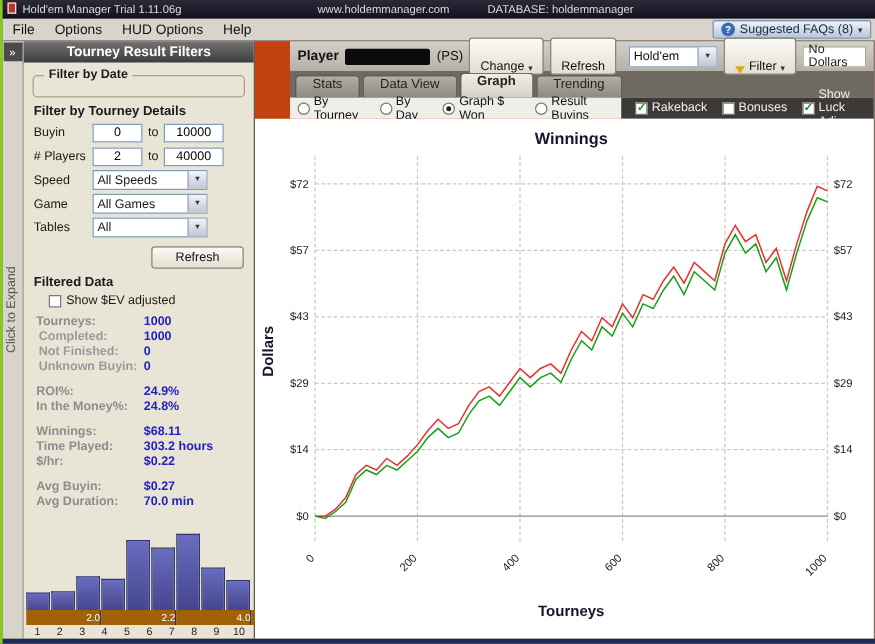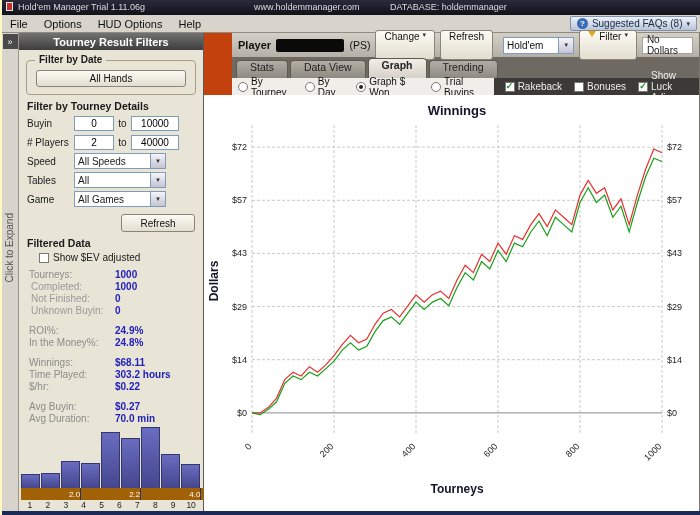--- a/index.html
+++ b/index.html
@@ -1,18 +1,18 @@
 <!DOCTYPE html>
 <html><head>
 <meta charset="utf-8">
 <style>
   * { margin:0; padding:0; box-sizing:border-box; }
   html,body { background:#3a3a3a; }
   body { font-family:"Liberation Sans", sans-serif; }
-  .app { position:relative; width:700px; height:515px; background:#7a766e; overflow:hidden; border-left:2px solid #fef9c3; }
+  .app { position:relative; width:700px; height:515px; background:#7a766e; overflow:hidden; border-left:2px solid #84cc16; }
 
   
   .titlebar { position:absolute; top:0; left:0; right:0; height:15px; background:linear-gradient(#2a2a3a,#12121c); color:#dcdce4; font-size:9px; }
   .titlebar span { position:absolute; top:2px; white-space:nowrap; }
   .app-icon { position:absolute; top:3px; left:4px; width:7px; height:9px; background:#c03030; border:1px solid #e8e8e8; }
   .tb-title { left:16px; }
   .tb-url { left:252px; }
   .tb-db { left:388px; }
 
   
@@ -39,21 +39,21 @@
   .filter-row .lbl { width:47px; }
   .num-input { width:40px; height:15px; border:1px solid #7f9db9; font-size:10px; text-align:center; font-family:inherit; padding:0; background:#fff; }
   .num-input.wide { width:48px; }
   .to-lbl { width:17px; text-align:center; }
   .fake-select { width:92px; height:16px; background:#fff; border:1px solid #7f9db9; display:flex; align-items:center; position:relative; padding-left:3px; cursor:default; }
   .arrow-box { position:absolute; right:0; top:0; bottom:0; width:15px; background:linear-gradient(#f4f4fa,#c4c4d4); border-left:1px solid #7f9db9; display:flex; align-items:center; justify-content:center; font-size:6px; color:#333; }
   .refresh-row { display:flex; justify-content:flex-end; margin:7px 8px 0; }
   .sb-refresh { width:74px; height:18px; }
   .ev-row { display:flex; align-items:center; gap:4px; margin:3px 20px 6px; cursor:pointer; }
   .stat-row { display:flex; margin:0 0 0 10px; line-height:12px; }
-  .stat-row .s-lbl { width:86px; font-weight:normal; color:#8c8c8c; }
+  .stat-row .s-lbl { width:86px; font-weight:bold; color:#8c8c8c; }
   .stat-row.sub .s-lbl { padding-left:2px; color:#9a9a9a; }
   .stat-row .s-val { font-weight:bold; color:#2222bb; }
   .stat-gap { height:8px; }
 
   .cb { width:10px; height:10px; background:#fff; border:1px solid #787878; display:inline-flex; align-items:center; justify-content:center; font-size:9px; color:#1a8a1a; flex:none; }
   .cb.on::after { content:"\2713"; font-weight:bold; margin-top:-1px; }
   .rb { width:10px; height:10px; border-radius:50%; background:#fff; border:1px solid #787878; display:inline-flex; align-items:center; justify-content:center; flex:none; }
   .rb.on::after { content:""; width:4px; height:4px; border-radius:50%; background:#222; }
 
   .histogram { position:absolute; bottom:0; left:0; right:1px; }
@@ -62,21 +62,21 @@
   .hist-values { display:flex; padding:0 2px; height:12px; }
   .hist-values span { flex:1; background:#a16207; color:#fff; font-size:8px; display:flex; align-items:center; justify-content:center; border-right:1px solid #2e3066;padding-left:48px; }
   .hist-xlabels { display:flex; padding:0 2px; height:11px; }
   .hist-xlabels span { flex:1; text-align:center; font-size:8.5px; color:#222; }
 
   
   .main { position:absolute; top:33px; left:202px; right:1px; bottom:4px; background:#c2410c;padding-left:28px; }
   .player-bar { height:24px; background:linear-gradient(#d4d0c8,#b4b0a8); display:flex; align-items:center; gap:5px; padding:0 6px; font-size:10.5px; color:#111; }
   .player-lbl { font-weight:bold; font-size:11px; }
   .redacted { width:88px; height:13px; background:#0a0a0a; border-radius:2px; }
-  .pb-btn { height:30px; padding:0 8px; display:inline-flex; align-items:flex-start; gap:3px; }
+  .pb-btn { height:30px; padding:0 8px; display:inline-flex; align-items:flex-end; gap:3px; }
   .spacer { flex:1; }
   .combo { width:90px; height:17px; background:#fff; border:1px solid #7f9db9; position:relative; font-size:10px; display:flex; align-items:center; padding-left:3px; cursor:default; }
   .funnel { width:0; height:0; border-left:4px solid transparent; border-right:4px solid transparent; border-top:6px solid #e0a818; display:inline-block; }
   .nofilter { width:64px; height:17px; background:#fff; border:1px solid #a8a49c; font-size:10px; display:flex; align-items:center; padding-left:4px; color:#222; }
 
   .tab-row { height:21px; display:flex; align-items:flex-end; gap:2px; padding:0 4px; background:#6e6a62; }
   .tab { height:18px; padding:0 13px; display:flex; background:linear-gradient(#b2aea6,#8e8a82); border:1px solid #5e5a52; border-bottom:none; border-radius:4px 4px 0 0; font-size:10.5px; color:#222; cursor:pointer; }
   .tab.on { background:linear-gradient(#f2eee6,#d6d2ca); font-weight:bold; height:20px; }
 
   .options-row { height:17px; display:flex; align-items:center; background:#f0eee8; font-size:10px; color:#111; }
@@ -115,21 +115,20 @@
   <div class="expand-strip">
     <div class="expand-btn">»</div>
     <div class="expand-label">Click to Expand</div>
   </div>
 
   <div class="sidebar">
     <div class="sb-header">Tourney Result Filters</div>
 
     <div class="groupbox">
       <span class="groupbox-legend">Filter by Date</span>
-      <button class="btn allhands-btn">All Hands</button>
     </div>
 
     <div class="section-label">Filter by Tourney Details</div>
 
     <div class="filter-row">
       <span class="lbl">Buyin</span>
       <input class="num-input" value="0" style="">
       <span class="to-lbl">to</span>
       <input class="num-input wide" value="10000" style="">
     </div>
@@ -143,31 +142,31 @@
 
     <div class="filter-row">
       <span class="lbl">Speed</span>
       <div class="fake-select">
         <span>All Speeds</span>
         <span class="arrow-box">▼</span>
       </div>
     </div>
 
     <div class="filter-row">
+      <span class="lbl">Game</span>
+      <div class="fake-select">
+        <span>All Games</span>
+        <span class="arrow-box">▼</span>
+      </div>
+    </div>
+
+    <div class="filter-row">
       <span class="lbl">Tables</span>
       <div class="fake-select">
         <span>All</span>
-        <span class="arrow-box">▼</span>
-      </div>
-    </div>
-
-    <div class="filter-row">
-      <span class="lbl">Game</span>
-      <div class="fake-select">
-        <span>All Games</span>
         <span class="arrow-box">▼</span>
       </div>
     </div>
 
     <div class="refresh-row">
       <button class="btn sb-refresh">Refresh</button>
     </div>
 
     <div class="section-label">Filtered Data</div>
 
@@ -309,21 +308,21 @@
       <div class="radio-item">
         <span class="rb"></span>
         <span>By Day</span>
       </div>
       <div class="radio-item">
         <span class="rb on"></span>
         <span>Graph $ Won</span>
       </div>
       <div class="radio-item">
         <span class="rb"></span>
-        <span>Trial Buyins</span>
+        <span>Result Buyins</span>
       </div>
       <div class="dark-opts">
         <div class="check-item">
           <span class="cb on"></span>
           <span>Rakeback</span>
         </div>
         <div class="check-item">
           <span class="cb"></span>
           <span>Bonuses</span>
         </div>

